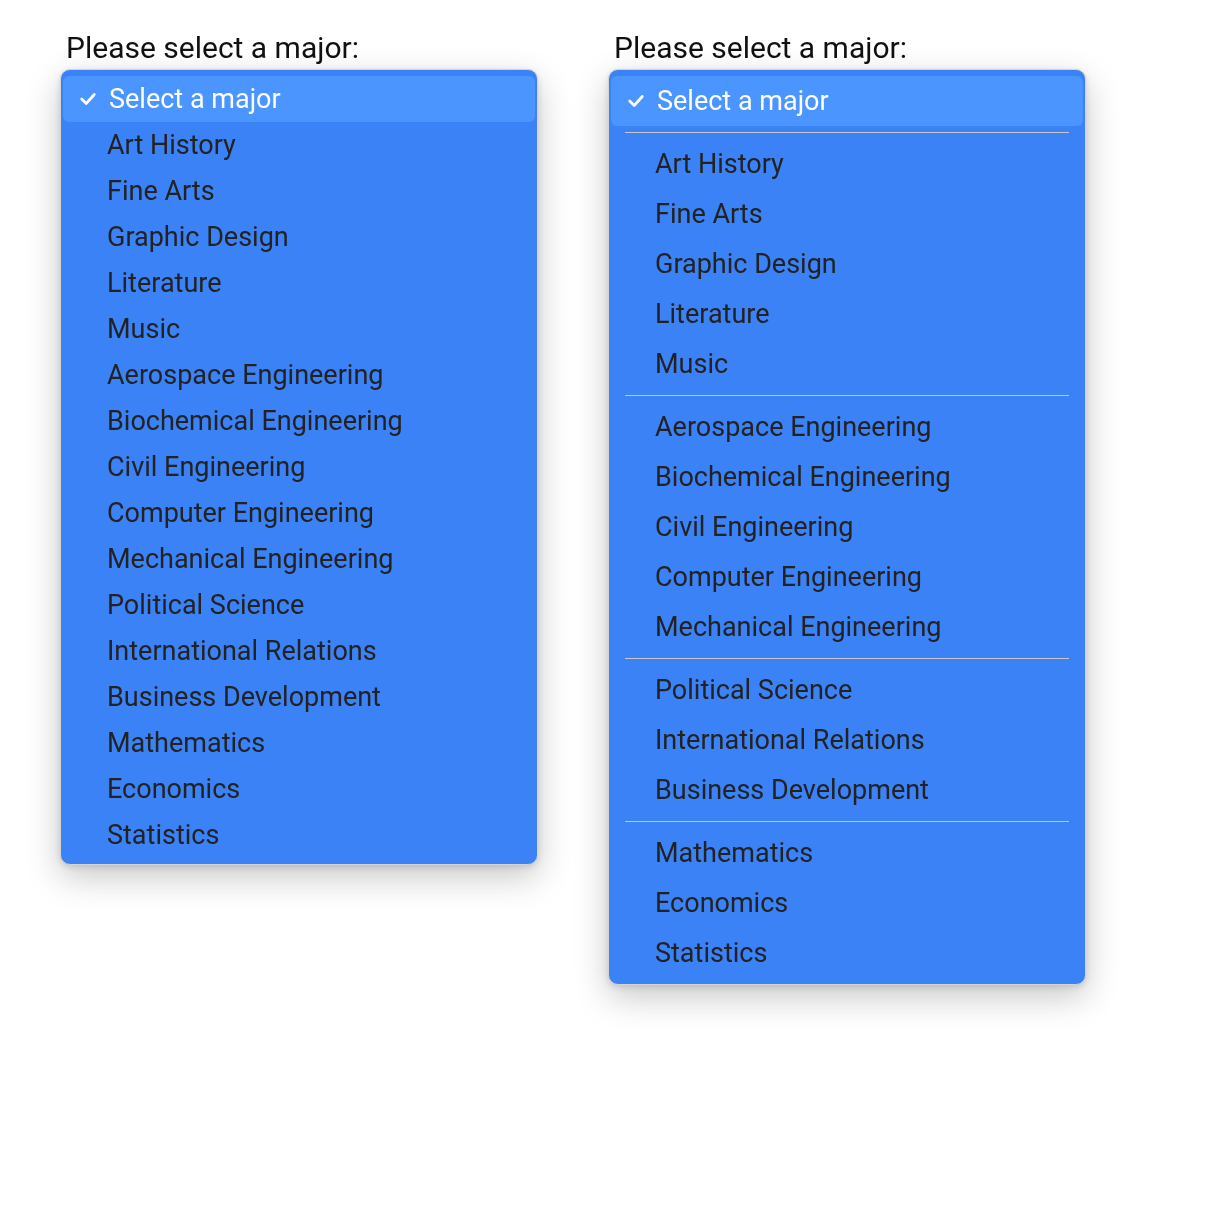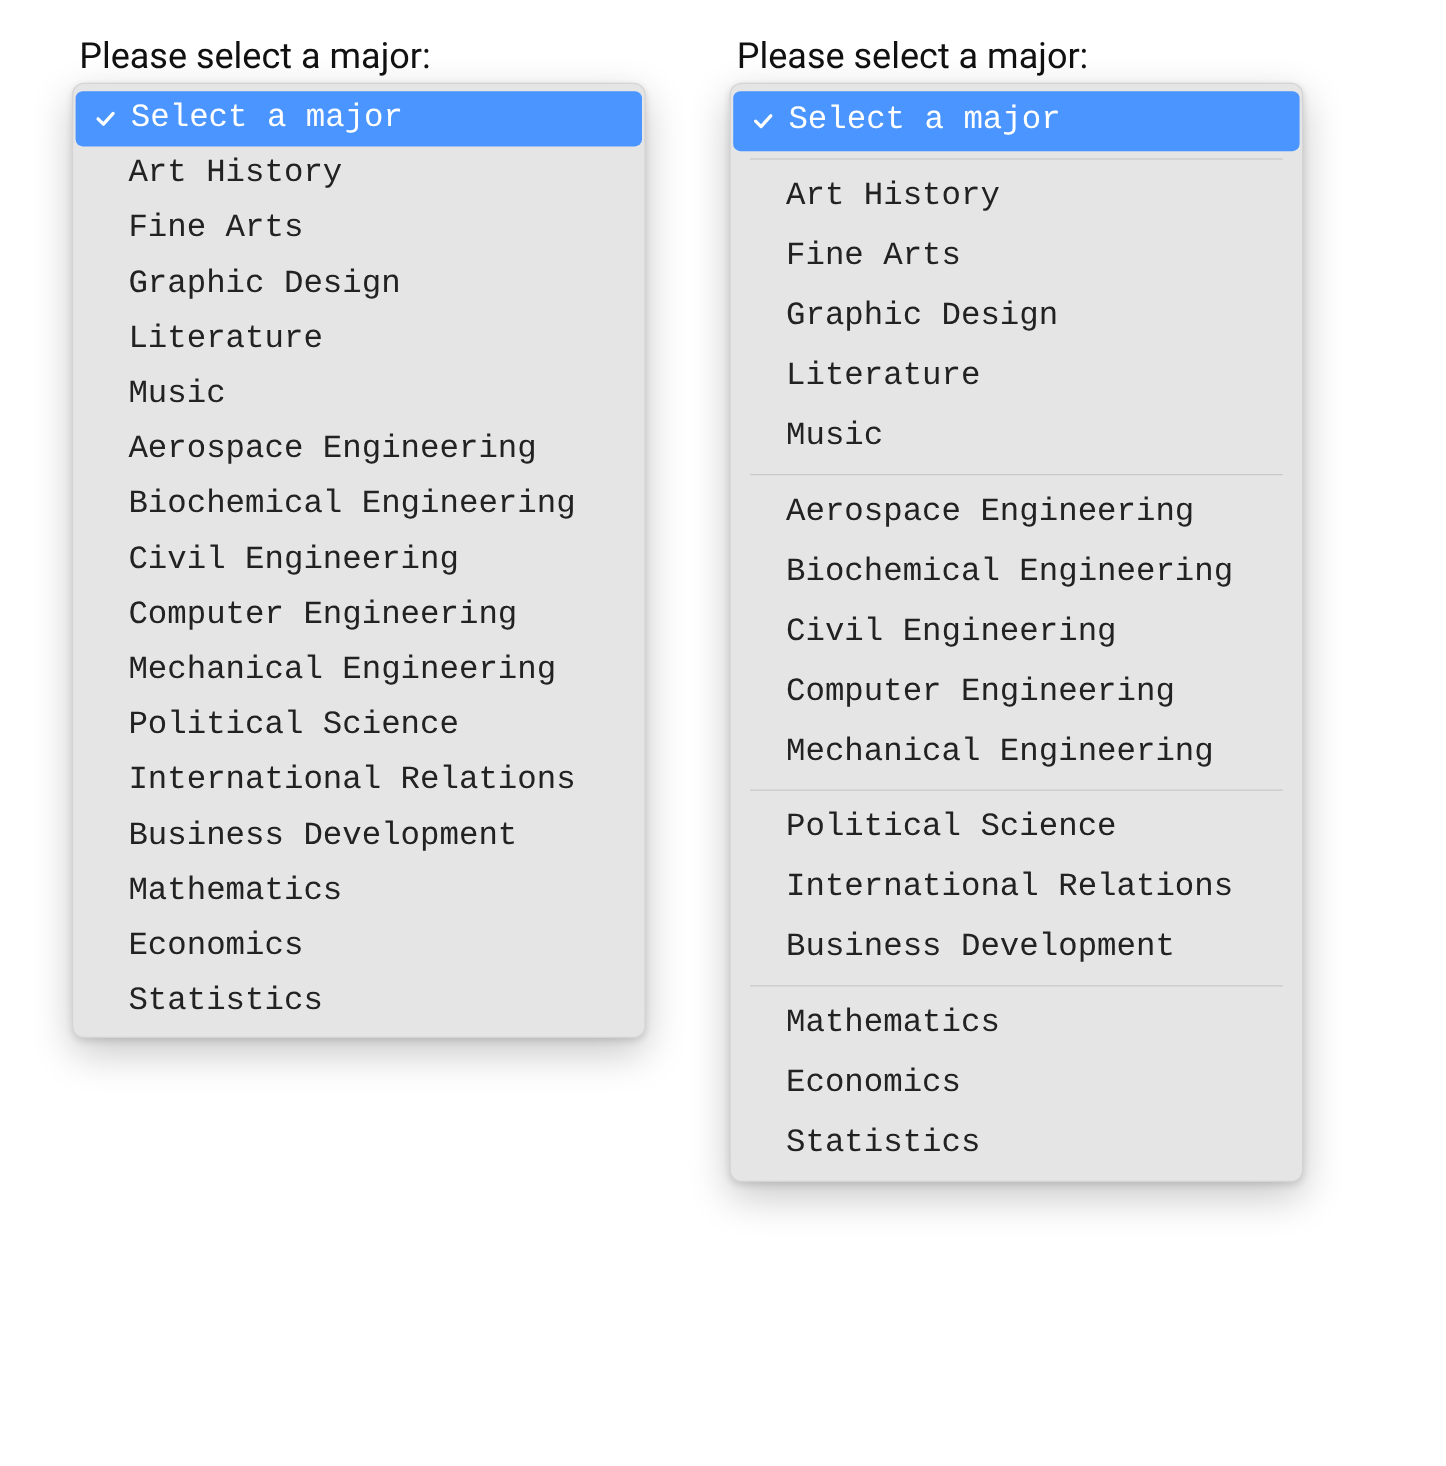--- a/index.html
+++ b/index.html
@@ -27,26 +27,25 @@
     flex: 0 0 auto;
   }
   .label {
     font-size: 30px;
     font-weight: 400;
     color: #111;
     margin: 0 0 4px 6px;
   }
   .menu {
     width: 478px;
-    background: #e5e5e5;
+    background: #3b82f6;
     border: 1px solid #d4d4d4;
     border-radius: 10px;
     box-shadow: 0 12px 34px rgba(0,0,0,0.22), 0 2px 6px rgba(0,0,0,0.12);
     padding: 6px 0;
-    font-family: Liberation Mono, monospace;
   }
   .item {
     display: flex;
     align-items: center;
     height: 46px;
     padding: 0 16px 0 12px;
     font-size: 27px;
     color: #222;
     line-height: 1;
     white-space: nowrap;

